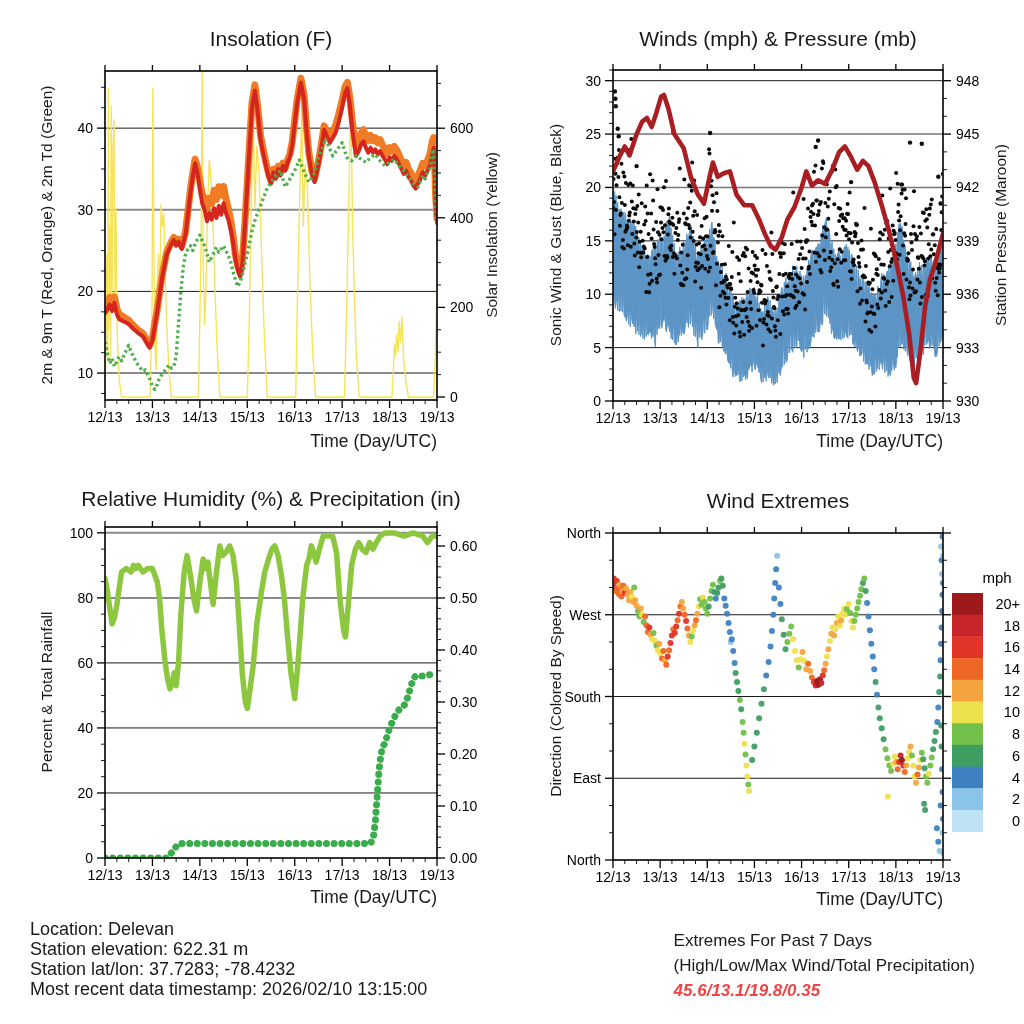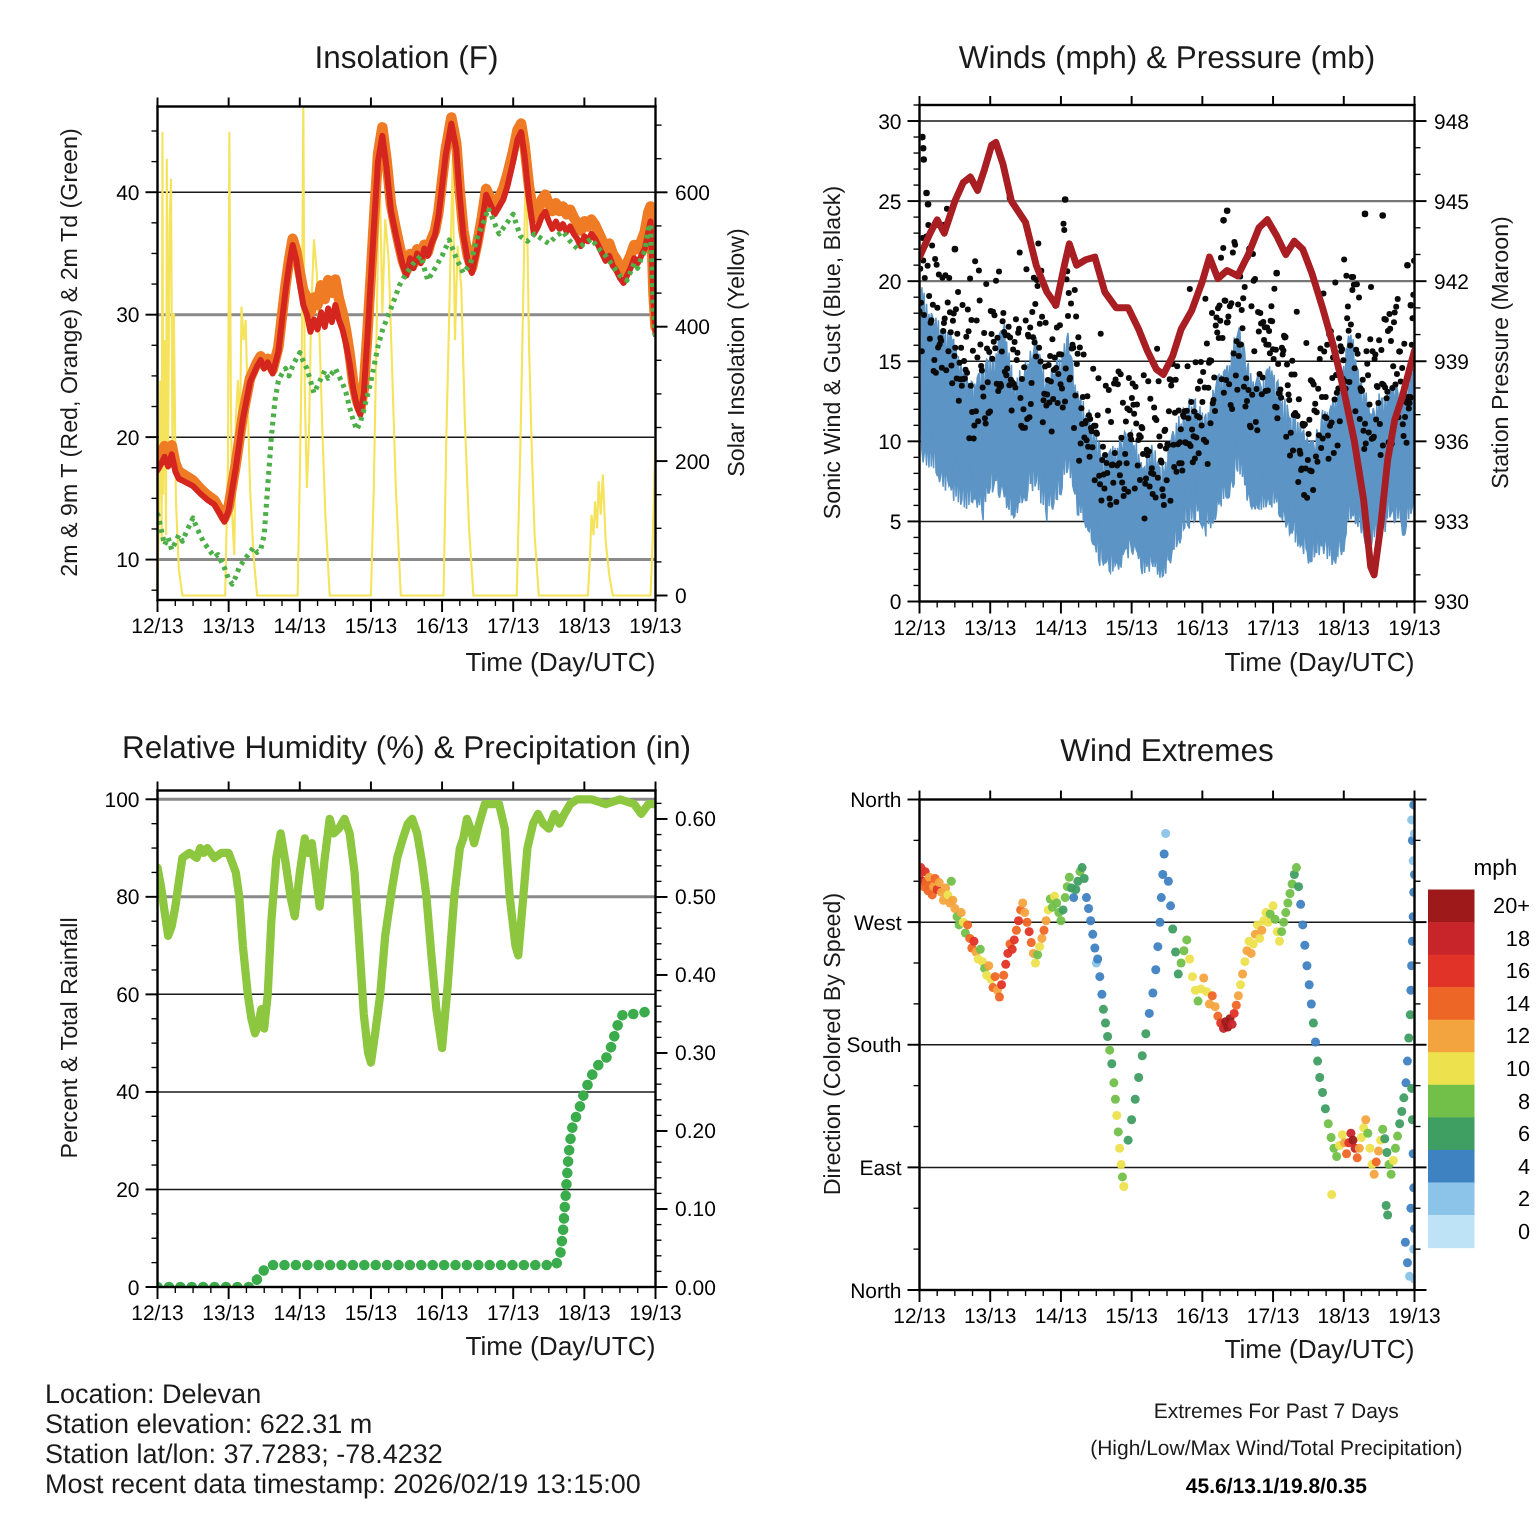--- a/index.html
+++ b/index.html
@@ -4,21 +4,21 @@
 <style>
   html,body{margin:0;padding:0}
   body{width:1024px;height:1024px;background:#fff;position:relative;overflow:hidden;
        font-family:"Liberation Sans","DejaVu Sans",sans-serif;color:#1a1a1a}
   .abs{position:absolute}
   .title{font-size:21px;text-align:center;white-space:nowrap}
   .rot{transform:translate(-50%,-50%) rotate(-90deg);white-space:nowrap;font-size:15.5px}
   .xlab{font-size:17.5px;text-align:right}
   .footer{font-size:18px;line-height:20px}
   .footer div{white-space:nowrap}
-  .extremes{font-size:14px;line-height:25px;text-align:center}
+  .extremes{font-size:17px;line-height:25px;text-align:left}
   .extremes .vals{font-weight:bold}
   svg{position:absolute;left:0;top:0}
 </style>
 </head>
 <body>
 
 <svg id="plot-canvas" width="1024" height="1024" viewBox="0 0 1024 1024">
     <defs>
       <clipPath id="clip0">
         <rect x="105.5" y="71.5" width="331" height="328"></rect>
@@ -1439,20 +1439,20 @@
 <div class="abs xlab" style="left:105px;top:887px;width:332px">Time (Day/UTC)</div>
 
 <div class="abs title" style="left:613px;top:489px;width:330px">Wind Extremes</div>
 <div class="abs rot" style="left:556px;top:696px">Direction (Colored By Speed)</div>
 <div class="abs xlab" style="left:613px;top:889px;width:330px">Time (Day/UTC)</div>
 
 <div class="abs footer" style="left:30px;top:919px">
   <div>Location: Delevan</div>
   <div>Station elevation: 622.31 m</div>
   <div>Station lat/lon: 37.7283; -78.4232</div>
-  <div>Most recent data timestamp: 2026/02/19 13:15:00</div>
+  <div>Most recent data timestamp: 2026/02/10 13:15:00</div>
 </div>
 
 <div class="abs extremes" style="right:49px;top:928px">
   <div>Extremes For Past 7 Days</div>
   <div>(High/Low/Max Wind/Total Precipitation)</div>
-  <div class="vals" id="extremes-values" style="color: #000000;">45.6/13.1/19.8/0.35</div>
+  <div class="vals" id="extremes-values" style="color: #ef4444; font-style: italic;">45.6/13.1/19.8/0.35</div>
 </div>
 
 </body></html>

